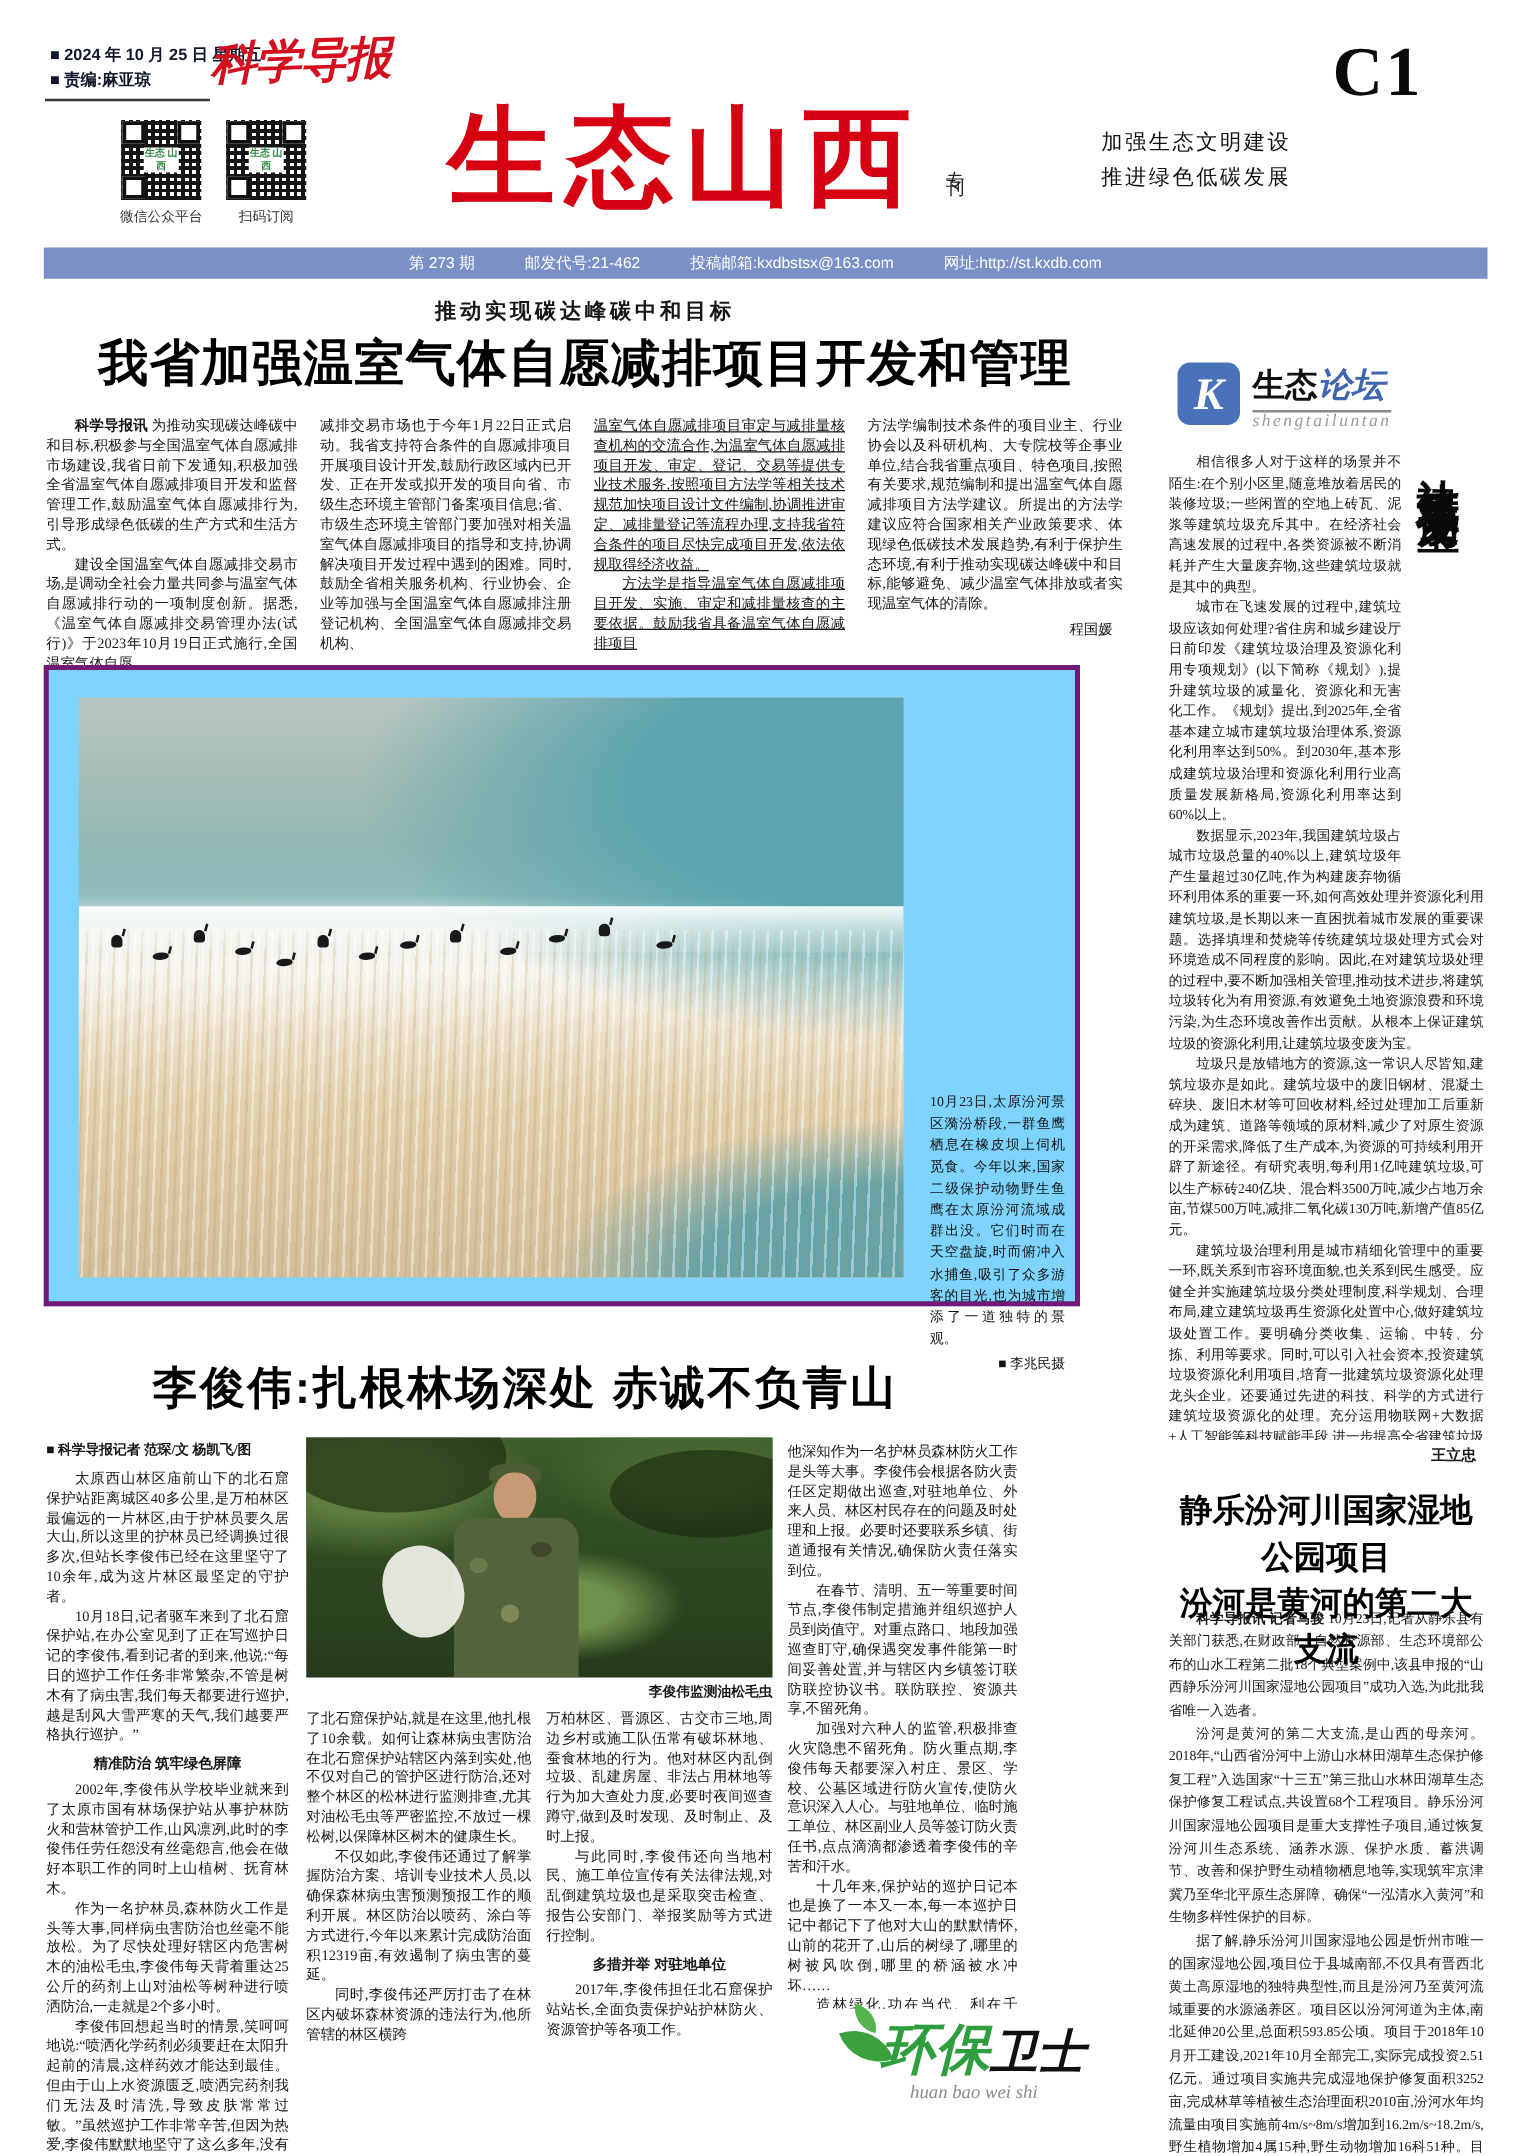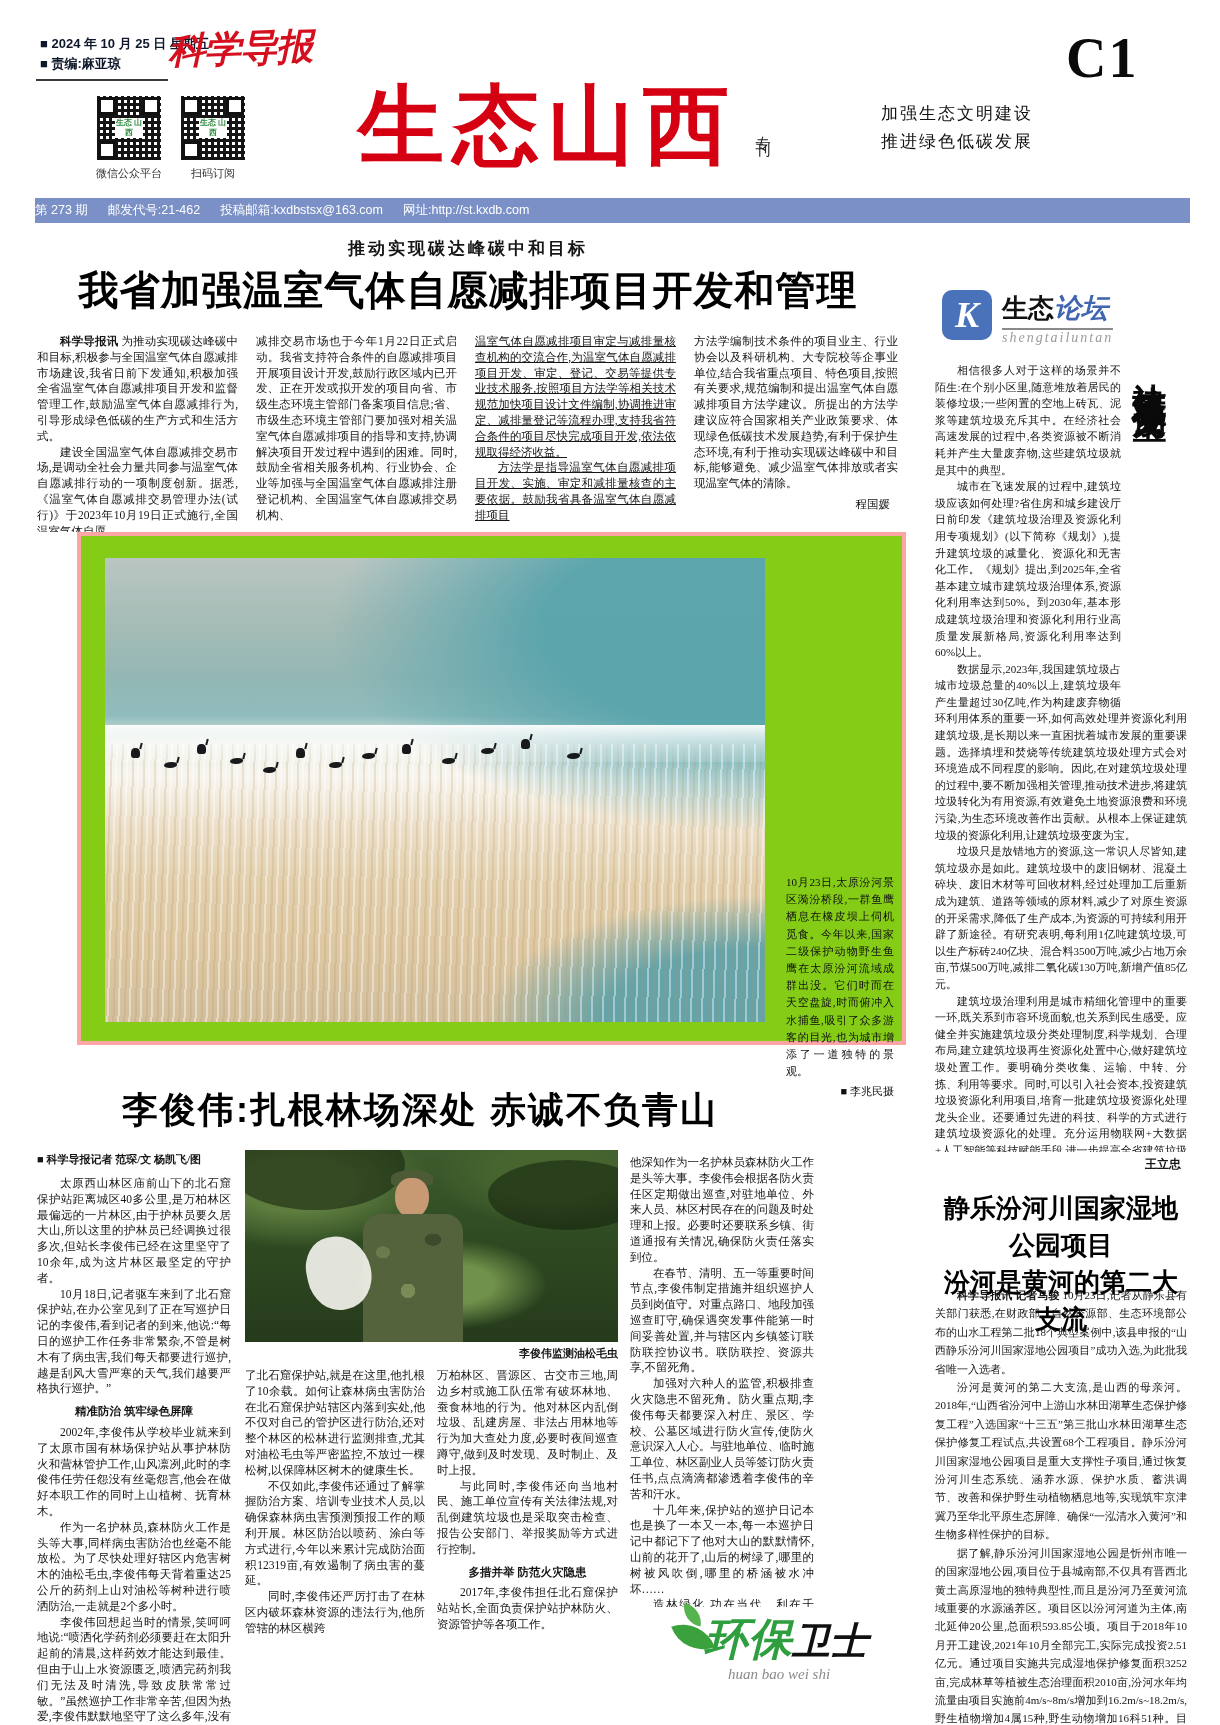--- a/index.html
+++ b/index.html
@@ -25,32 +25,32 @@
   .qr .tl{left:1px;top:1px}.qr .tr{right:1px;top:1px}.qr .bl{left:1px;bottom:1px}
   .qr .mid{position:absolute;left:18px;top:22px;width:28px;height:20px;background:#fff;color:#2c8a3e;
            font-size:8px;line-height:10px;text-align:center;font-weight:bold;}
   .qr-label{font-size:11px;color:#333;text-align:center;width:80px;}
   .main-title{left:358px;top:68px;width:420px;font-size:86px;font-weight:bold;color:#d60013;
               letter-spacing:9px;font-family:"Liberation Serif","DejaVu Serif",serif;}
   .zhuankan{left:753px;top:124px;writing-mode:vertical-rl;font-size:15px;letter-spacing:7px;color:#222;}
   .slogan{left:853px;top:100px;font-size:17px;line-height:28px;letter-spacing:2px;color:#111;margin-left:28px;}
   .page-code{left:1066px;top:26px;font-size:56px;font-weight:bold;letter-spacing:2px;color:#0a0a0a;}
   .info-bar{left:35px;top:198px;width:1155px;height:25px;background:#7a90c6;color:#fff;
-            display:flex;align-items:center;gap:20px;box-sizing:border-box;
+            display:flex;align-items:center;gap:40px;padding-left:292px;box-sizing:border-box;
             font-size:12.5px;font-family:"Liberation Sans","DejaVu Sans",sans-serif;}
 
   
   .kicker{left:35px;top:237px;width:866px;text-align:center;font-size:17px;letter-spacing:3px;font-weight:bold;}
   .headline1{left:18px;top:263px;width:900px;text-align:center;font-size:40px;font-weight:bold;letter-spacing:1px;color:#000;}
   .lcol{top:334px;height:198px;overflow:hidden;font-size:11.5px;line-height:15.8px;}
   .lcol1{left:37px;width:201px;} .lcol2{left:256px;width:201px;}
   .lcol3{left:475px;width:201px;text-decoration:underline;} .lcol4{left:694px;width:204px;}
 
   
-  .frame1{left:35px;top:532px;width:829px;height:513px;border:4px solid #fca5a5;box-sizing:border-box;background:#84cc16;margin-left:42px;}
+  .frame1{left:35px;top:532px;width:829px;height:513px;border:4px solid #701a75;box-sizing:border-box;background:#7dd3fc;}
   .photo1{position:absolute;left:24px;top:22px;width:660px;height:464px;overflow:hidden;background:
      linear-gradient(to bottom,#b9c6c2 0%,#a6bcb6 14%,#93b7b4 26%,#8fbcbc 34%,
        #eef0e8 40%,#f7f5ee 47%,#ecdfc8 58%,#e3d0ad 70%,#dec9a4 82%,#d3bf9c 100%);}
   .photo1::before{content:'';position:absolute;inset:0;background:
      radial-gradient(120% 80% at 100% 15%, rgba(88,164,172,.95) 0 28%, rgba(88,164,172,0) 55%),
      radial-gradient(65% 42% at 100% 100%, rgba(88,160,170,.9) 0 38%, rgba(88,160,170,0) 65%);}
   .photo1::after{content:'';position:absolute;left:0;right:0;top:40%;bottom:0;opacity:.75;background:
      repeating-linear-gradient(92deg, rgba(255,255,255,.55) 0 2px, rgba(0,0,0,0) 2px 6px,
        rgba(176,146,104,.28) 6px 8px, rgba(0,0,0,0) 8px 11px);}
   .crest{position:absolute;left:0;right:0;top:36%;height:8%;z-index:2;
@@ -256,21 +256,21 @@
       <p class="p-ind">李俊伟回想起当时的情景,笑呵呵地说:“喷洒化学药剂必须要赶在太阳升起前的清晨,这样药效才能达到最佳。但由于山上水资源匮乏,喷洒完药剂我们无法及时清洗,导致皮肤常常过敏。”虽然巡护工作非常辛苦,但因为热爱,李俊伟默默地坚守了这么多年,没有一句怨言。</p>
     </div>
   <div class="abs fcol fcol2">
       <p class="p-cont">了北石窟保护站,就是在这里,他扎根了10余载。如何让森林病虫害防治在北石窟保护站辖区内落到实处,他不仅对自己的管护区进行防治,还对整个林区的松林进行监测排查,尤其对油松毛虫等严密监控,不放过一棵松树,以保障林区树木的健康生长。</p>
       <p class="p-ind">不仅如此,李俊伟还通过了解掌握防治方案、培训专业技术人员,以确保森林病虫害预测预报工作的顺利开展。林区防治以喷药、涂白等方式进行,今年以来累计完成防治面积12319亩,有效遏制了病虫害的蔓延。</p>
       <p class="p-ind">同时,李俊伟还严厉打击了在林区内破坏森林资源的违法行为,他所管辖的林区横跨</p>
     </div>
   <div class="abs fcol fcol3">
       <p class="p-cont">万柏林区、晋源区、古交市三地,周边乡村或施工队伍常有破坏林地、蚕食林地的行为。他对林区内乱倒垃圾、乱建房屋、非法占用林地等行为加大查处力度,必要时夜间巡查蹲守,做到及时发现、及时制止、及时上报。</p>
       <p class="p-ind">与此同时,李俊伟还向当地村民、施工单位宣传有关法律法规,对乱倒建筑垃圾也是采取突击检查、报告公安部门、举报奖励等方式进行控制。</p>
-      <p class="p-sub">多措并举  防范火灾隐患</p>
+      <p class="p-sub">多措并举  对驻地单位</p>
       <p class="p-ind">2017年,李俊伟担任北石窟保护站站长,全面负责保护站护林防火、资源管护等各项工作。</p>
     </div>
   <div class="abs fcol fcol4">
       <p class="p-cont">他深知作为一名护林员森林防火工作是头等大事。李俊伟会根据各防火责任区定期做出巡查,对驻地单位、外来人员、林区村民存在的问题及时处理和上报。必要时还要联系乡镇、街道通报有关情况,确保防火责任落实到位。</p>
       <p class="p-ind">在春节、清明、五一等重要时间节点,李俊伟制定措施并组织巡护人员到岗值守。对重点路口、地段加强巡查盯守,确保遇突发事件能第一时间妥善处置,并与辖区内乡镇签订联防联控协议书。联防联控、资源共享,不留死角。</p>
       <p class="p-ind">加强对六种人的监管,积极排查火灾隐患不留死角。防火重点期,李俊伟每天都要深入村庄、景区、学校、公墓区域进行防火宣传,使防火意识深入人心。与驻地单位、临时施工单位、林区副业人员等签订防火责任书,点点滴滴都渗透着李俊伟的辛苦和汗水。</p>
       <p class="p-ind">十几年来,保护站的巡护日记本也是换了一本又一本,每一本巡护日记中都记下了他对大山的默默情怀,山前的花开了,山后的树绿了,哪里的树被风吹倒,哪里的桥涵被水冲坏……</p>
       <p class="p-ind">造林绿化,功在当代、利在千秋。李俊伟数十年如一日地坚守在护林防火、森林资源管护一线工作,将自己献给了祖国的绿色事业……</p>
     </div>
 

